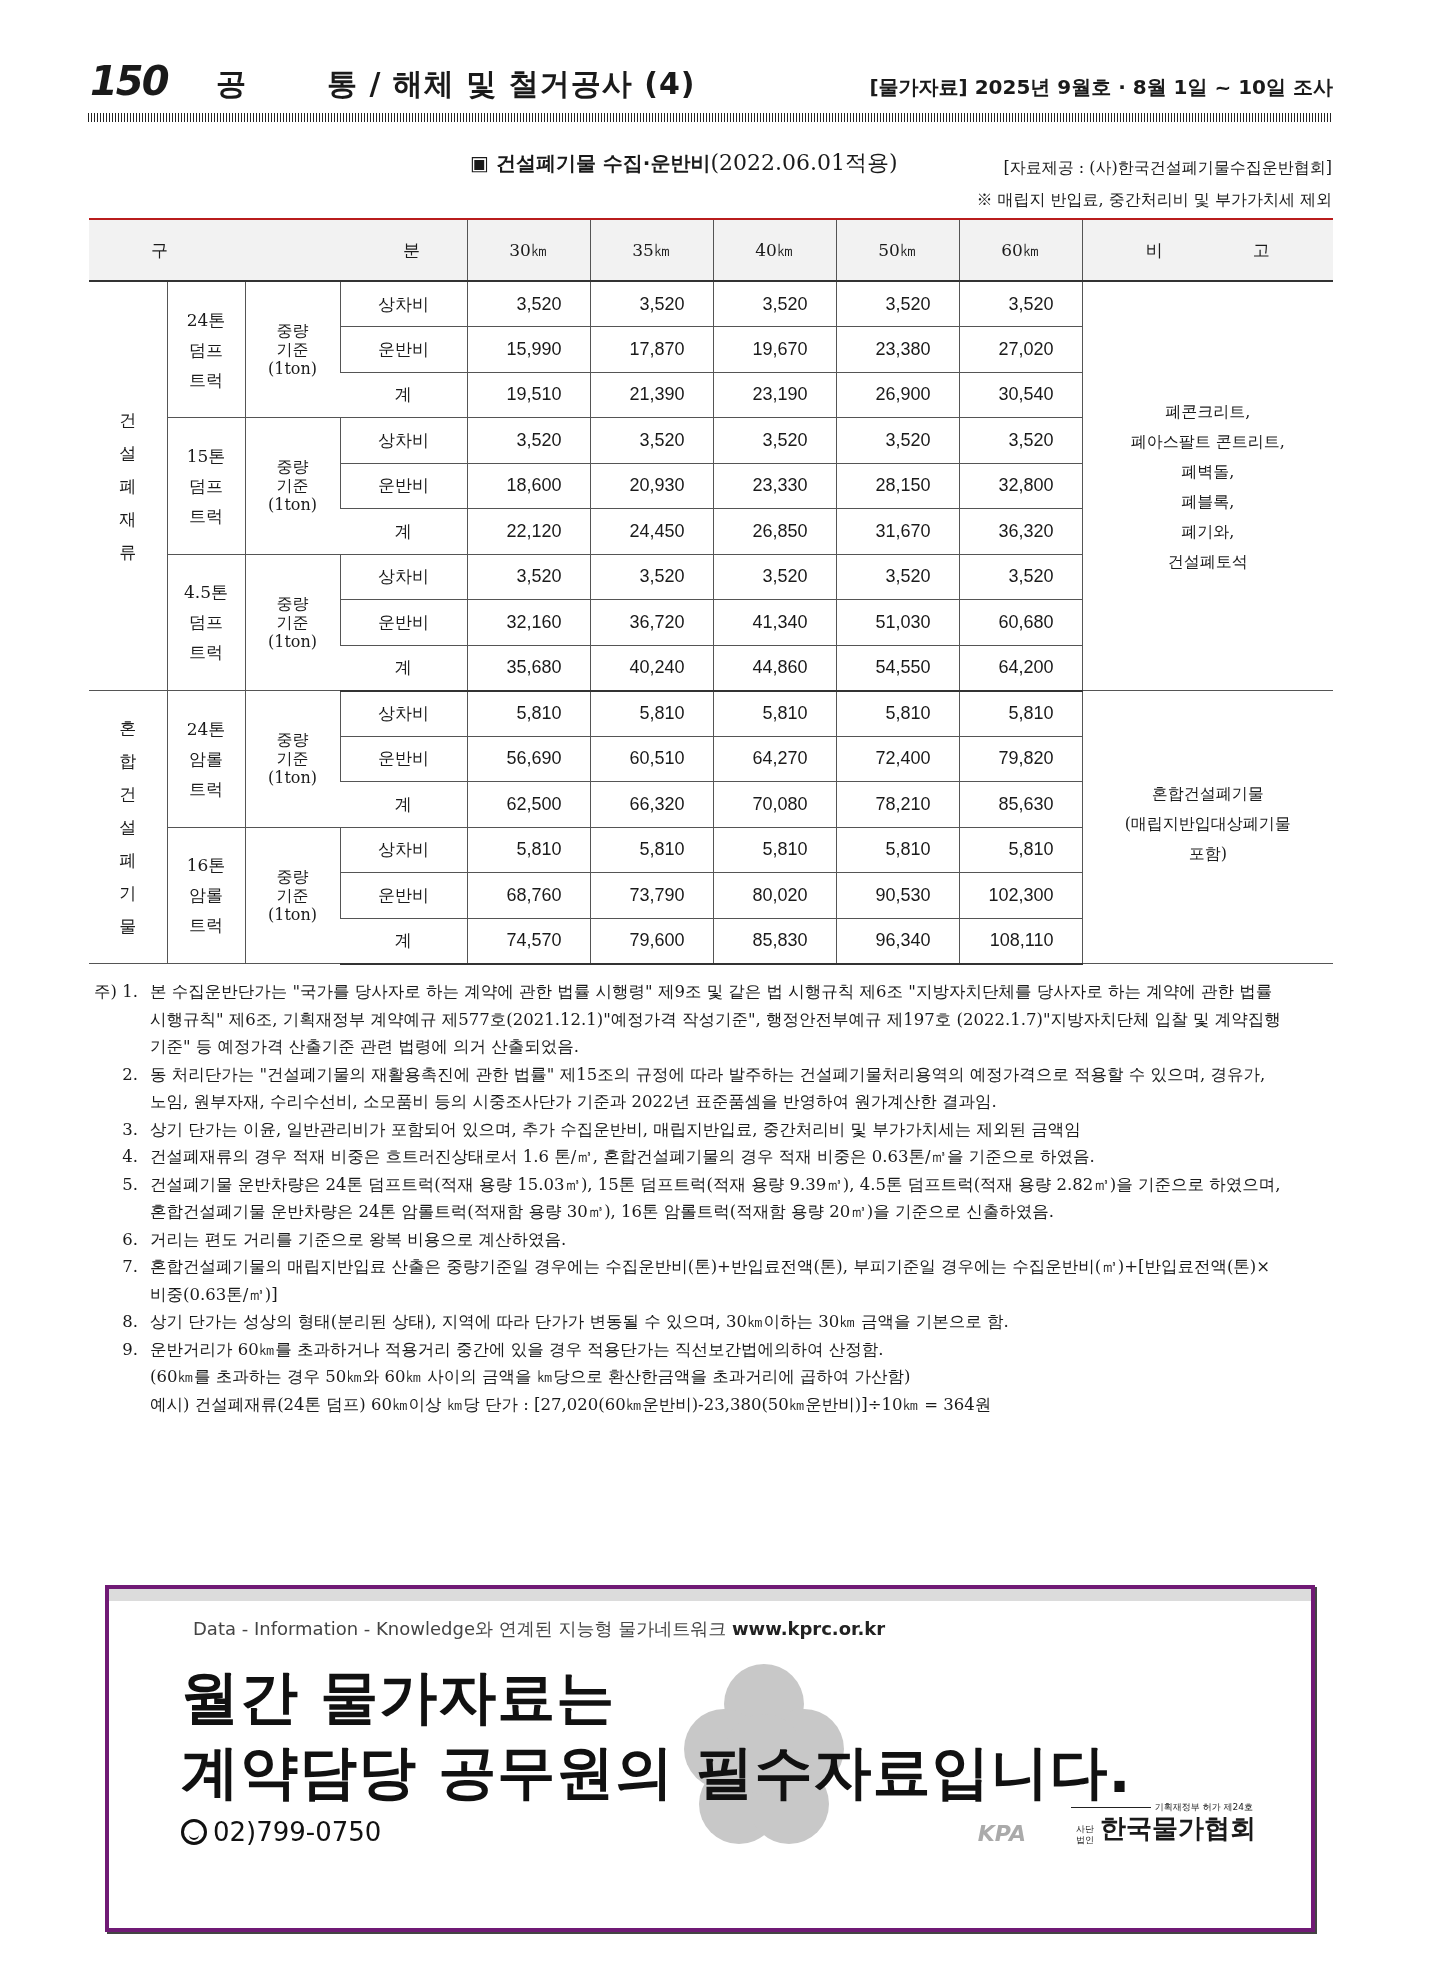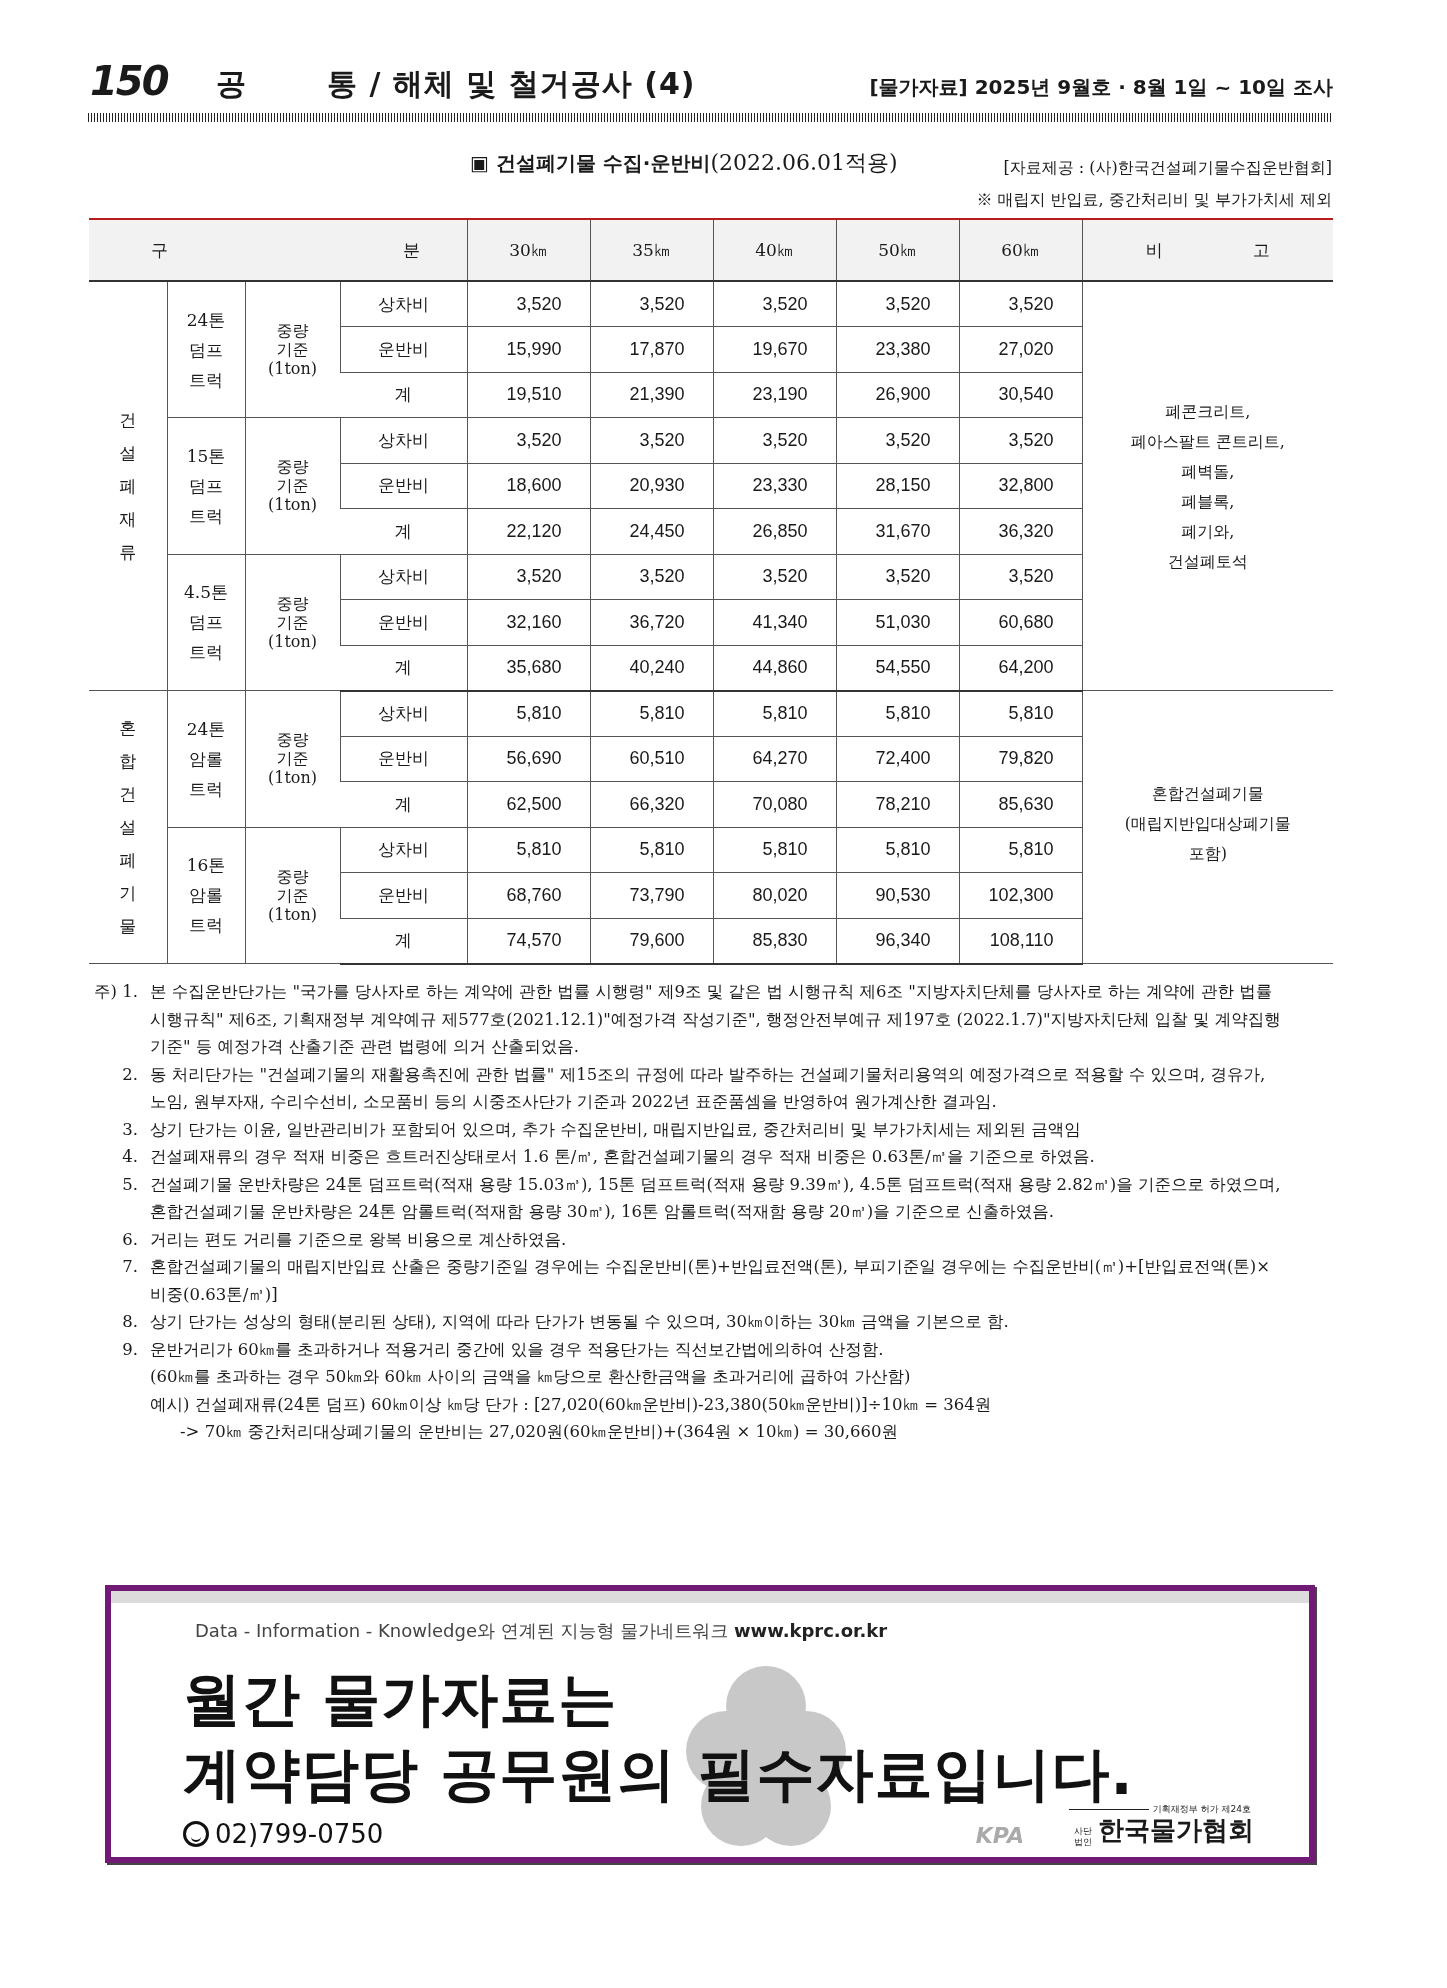--- a/index.html
+++ b/index.html
@@ -27,21 +27,21 @@
   .truck { line-height: 30px; font-size: 17px; }
   .basis { line-height: 19px; font-size: 16px; }
   .note-cell { font-size: 16px; line-height: 30px; vertical-align: top !important; }
   .notes { position: absolute; left: 88px; top: 978px; width: 1250px; font-size: 16.5px; line-height: 27.5px; }
   .note { display: flex; }
   .note .lbl { width: 62px; flex: 0 0 62px; }
   .note .txt { flex: 1; }
   .note.cont .lbl { visibility: hidden; }
   .note.ex { padding-left: 62px; align-items: center; }
   .note.ex2 { padding-left: 92px; }
-  .ad { position: absolute; left: 105px; top: 1585px; width: 1210px; height: 278px; border: 6px solid #701a75; background: #fff; box-shadow: 2px 2px 0 #444; overflow: hidden; }
+  .ad { position: absolute; left: 105px; top: 1585px; width: 1210px; height: 347px; border: 4px solid #701a75; background: #fff; box-shadow: 2px 2px 0 #444; overflow: hidden; }
   .ad-topbar { position: absolute; left: 0; top: 0; width: 100%; height: 12px; background: #dcdcdc; }
   .ad-tag { position: absolute; left: 84px; top: 28px; font-family: "DejaVu Sans", sans-serif; font-size: 18px; color: #444; }
   .ad-tag b { font-weight: bold; color: #222; }
   .ad-badge { position: absolute; right: 58px; top: 12px; width: 185px; height: 70px; background: #dcdcdc; clip-path: polygon(0 0, 100% 0, 100% 100%, 15% 100%, 0 65%); font-family: "DejaVu Sans", sans-serif; font-size: 16px; color: #333; text-align: center; }
   .ad-badge .l1 { padding-top: 8px; border-bottom: 1px solid #333; margin: 0 10px 0 25px; padding-bottom: 4px; }
   .ad-badge .l2 { padding-top: 4px; padding-left: 15px; }
   .ad-flower { position: absolute; left: 575px; top: 65px; width: 160px; height: 200px; }
   .ad-flower div { position: absolute; background: #c8c8c8; border-radius: 50%; }
   .ad-line1, .ad-line2 { position: absolute; left: 72px; font-family: "DejaVu Sans", sans-serif; font-weight: bold; font-size: 58px; color: #111; letter-spacing: 1px; }
   .ad-line1 { top: 70px; }
@@ -363,23 +363,20 @@
       <span class="lbl" style="text-align:right;padding-right:12px"><span>9.</span></span>
       <span class="txt">운반거리가 60㎞를 초과하거나 적용거리 중간에 있을 경우 적용단가는 직선보간법에의하여 산정함.</span>
     </div>
     <div class="note cont">
       <span class="lbl" style="text-align:right;padding-right:12px"><span>9.</span></span>
       <span class="txt">(60㎞를 초과하는 경우 50㎞와 60㎞ 사이의 금액을 ㎞당으로 환산한금액을 초과거리에 곱하여 가산함)</span>
     </div>
     <div class="note ex">
       <span>예시) 건설폐재류(24톤 덤프) 60㎞이상 ㎞당 단가 : [27,020(60㎞운반비)-23,380(50㎞운반비)]÷10㎞ = 364원</span>
     </div>
-    <div class="note ex2">
-      <span>-&gt; 70㎞ 중간처리대상폐기물의 운반비는 27,020원(60㎞운반비)+(364원 × 10㎞) = 30,660원</span>
-    </div>
   </div>
 
 <div class="ad">
   <div class="ad-topbar"></div>
   <div class="ad-tag"><span>Data - Information - Knowledge와 연계된 지능형 물가네트워크 </span><b>www.kprc.or.kr</b></div>
   <div class="ad-flower">
     <div style="left:40px;top:10px;width:80px;height:80px"></div>
     <div style="left:0;top:55px;width:80px;height:80px"></div>
     <div style="left:80px;top:55px;width:80px;height:80px"></div>
     <div style="left:15px;top:110px;width:80px;height:80px"></div>

